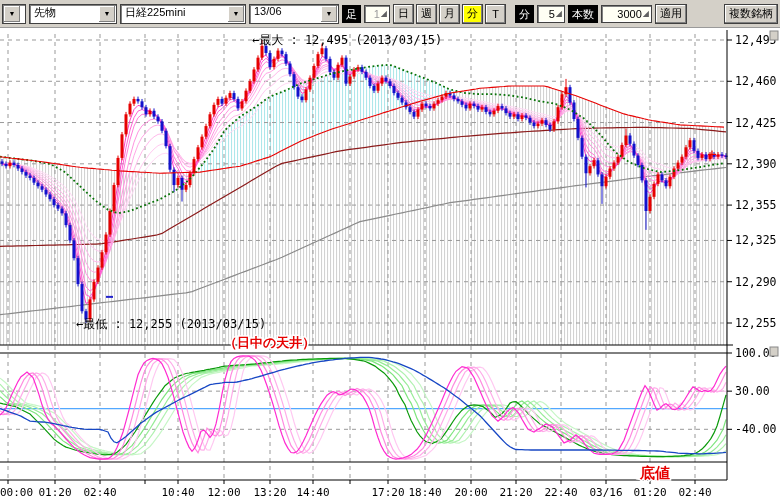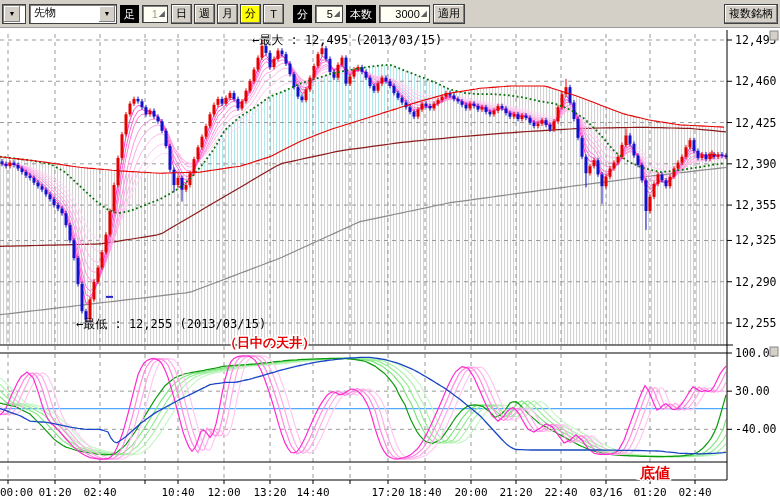--- a/index.html
+++ b/index.html
@@ -33,20 +33,28 @@
 <body>
 
 <div class="screen">
 
   <div class="toolbar">
     <div class="combo" style="width:24px">
       <span class="drop-btn">▼</span>
     </div>
     <div class="combo" style="width:88px">
       <span class="val">先物</span>
+      <span class="drop-btn">▼</span>
+    </div>
+    <div class="combo" style="width:126px">
+      <span class="val">日経225mini</span>
+      <span class="drop-btn">▼</span>
+    </div>
+    <div class="combo" style="width:90px">
+      <span class="val">13/06</span>
       <span class="drop-btn">▼</span>
     </div>
     <span class="chip">足</span>
     <div class="spin" style="width:26px">
       <span class="dim">1</span>
       <span class="grip">◢</span>
     </div>
     <div id="period-buttons" style="display:flex;gap:2px">
         <div class="tbtn" style="width: 21px;">日</div>
         <div class="tbtn" style="width: 21px;">週</div>

